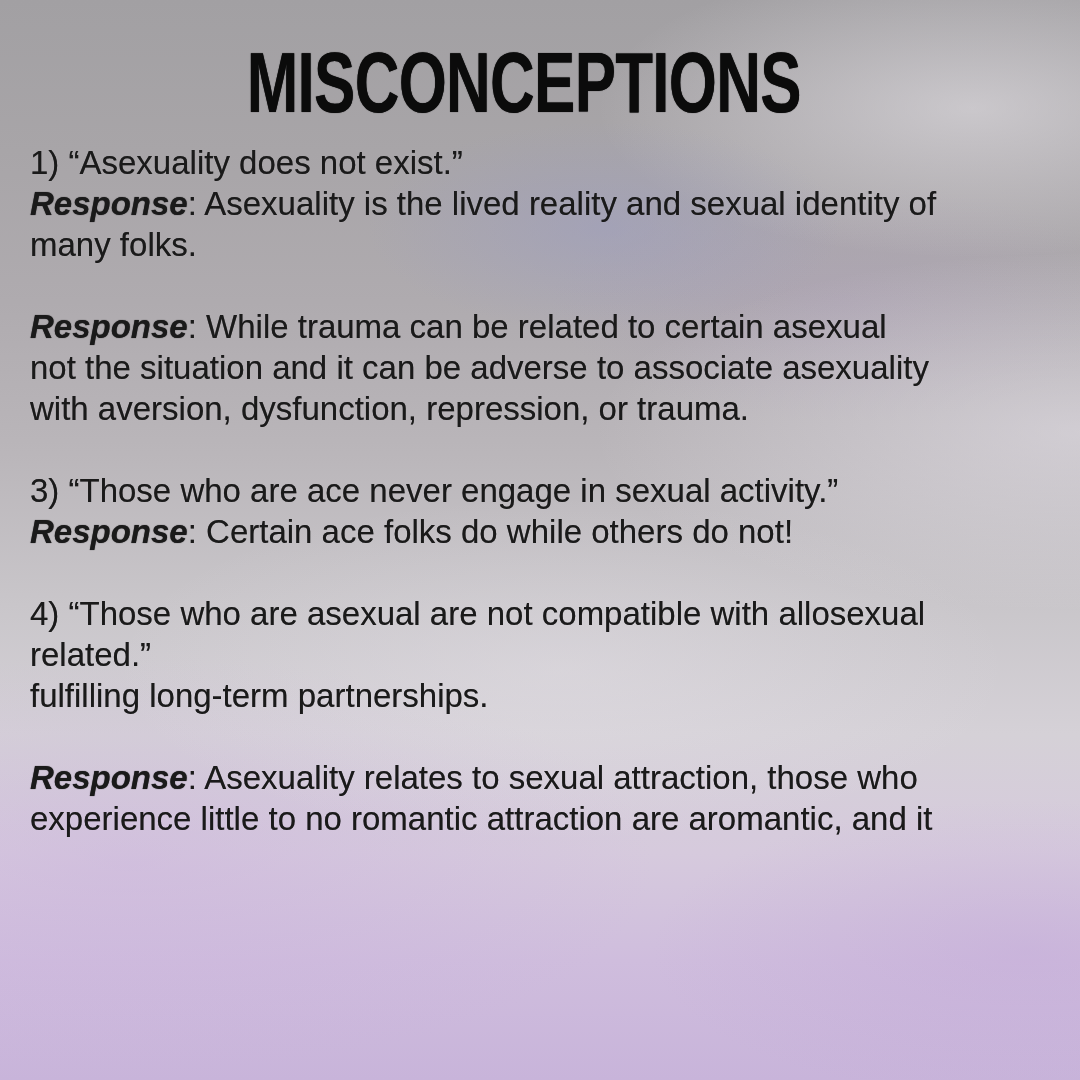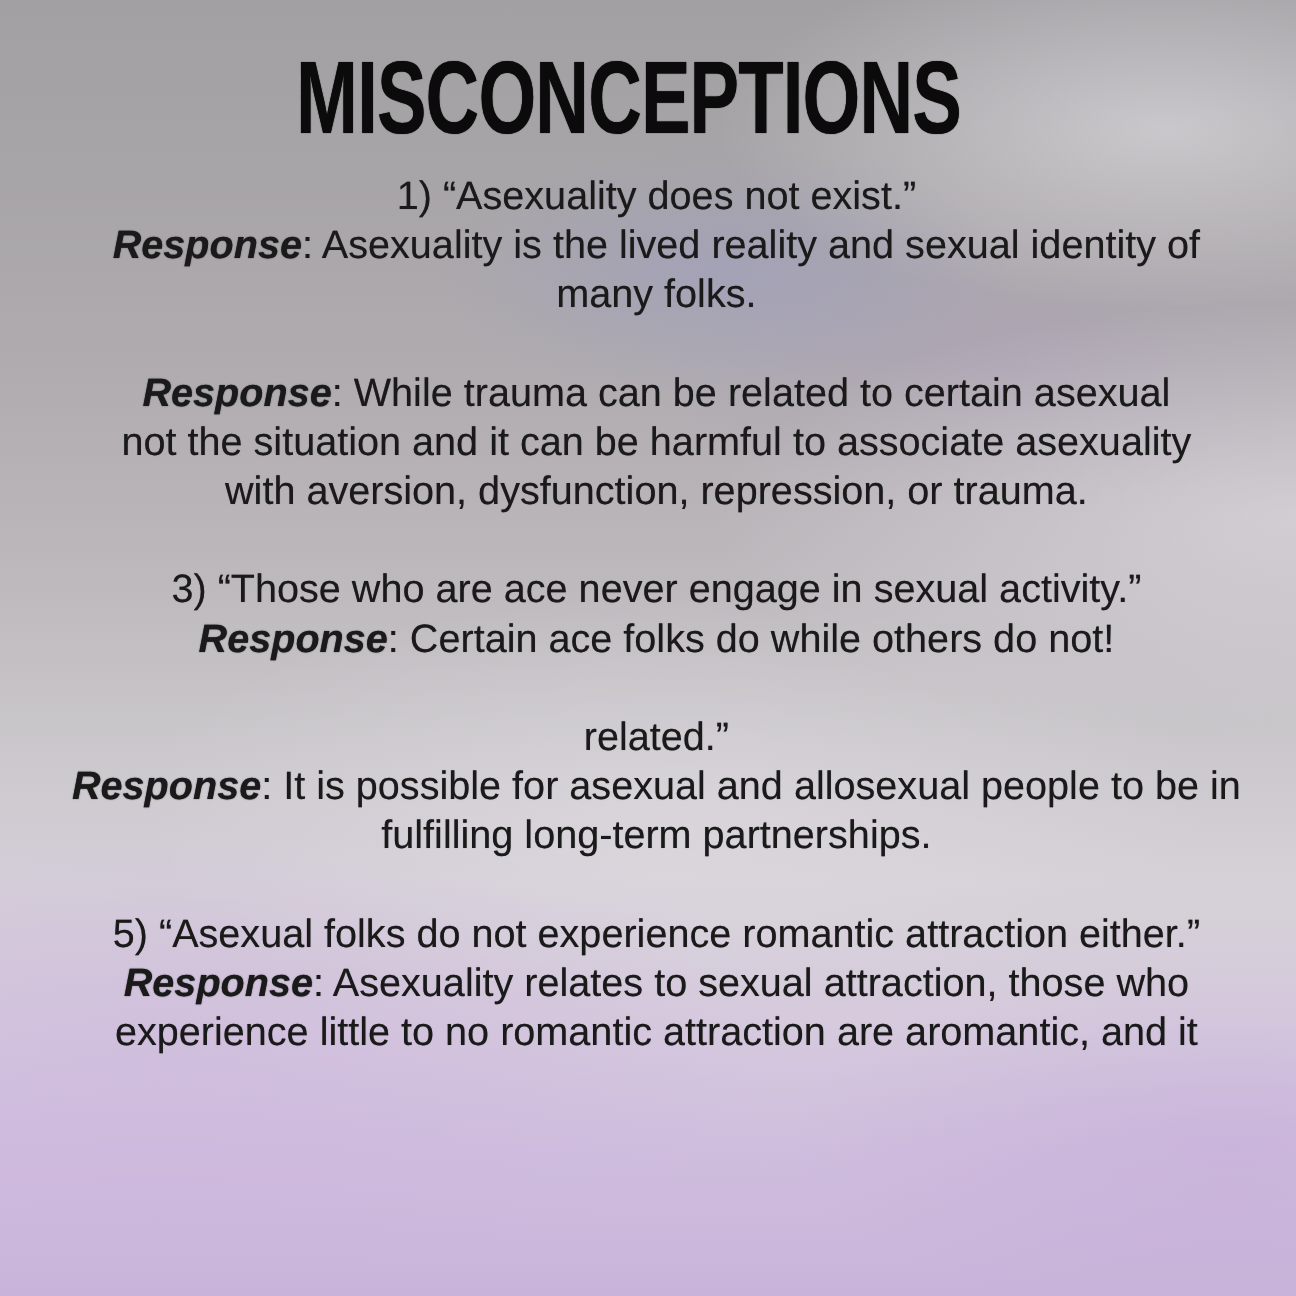--- a/index.html
+++ b/index.html
@@ -41,21 +41,20 @@
     transform-origin: center center;
     letter-spacing: -1px;
     text-shadow: 0 0 1px #0b0b0b;
   }
   .content {
     margin-top: 20px;
     padding-left: 30px;
     padding-right: 16px;
     color: #1a1a1a;
     font-size: 33px;
-    text-align: center;
   }
   .item { margin-bottom: 41px; }
   .item:last-child { margin-bottom: 0; }
   .line {
     height: 41px;
     line-height: 41px;
     white-space: nowrap;
     text-shadow: 0 0 0.6px rgba(22,22,22,0.55);
   }
   .seg.bold {
@@ -70,31 +69,30 @@
 <div class="canvas">
   <h1 class="title"><span class="title-inner">MISCONCEPTIONS</span></h1>
   <div class="content">
       <div class="item">
         <div class="line"><span class="seg">1) “Asexuality does not exist.”</span></div>
         <div class="line"><span class="seg bold">Response</span><span class="seg">: Asexuality is the lived reality and sexual identity of</span></div>
         <div class="line"><span class="seg">many folks.</span></div>
       </div>
       <div class="item">
         <div class="line"><span class="seg bold">Response</span><span class="seg">: While trauma can be related to certain asexual</span></div>
-        <div class="line"><span class="seg">not the situation and it can be harmful to associate asexuality</span></div>
+        <div class="line"><span class="seg">not the situation and it can be adverse to associate asexuality</span></div>
         <div class="line"><span class="seg">with aversion, dysfunction, repression, or trauma.</span></div>
       </div>
       <div class="item">
         <div class="line"><span class="seg">3) “Those who are ace never engage in sexual activity.”</span></div>
         <div class="line"><span class="seg bold">Response</span><span class="seg">: Certain ace folks do while others do not!</span></div>
       </div>
       <div class="item">
+        <div class="line"><span class="seg">4) “Those who are asexual are not compatible with allosexual</span></div>
         <div class="line"><span class="seg">related.”</span></div>
-        <div class="line"><span class="seg bold">Response</span><span class="seg">: It is possible for asexual and allosexual people to be in</span></div>
         <div class="line"><span class="seg">fulfilling long-term partnerships.</span></div>
       </div>
       <div class="item">
-        <div class="line"><span class="seg">5) “Asexual folks do not experience romantic attraction either.”</span></div>
         <div class="line"><span class="seg bold">Response</span><span class="seg">: Asexuality relates to sexual attraction, those who</span></div>
         <div class="line"><span class="seg">experience little to no romantic attraction are aromantic, and it</span></div>
       </div>
     </div>
 </div>
 
 </body></html>

